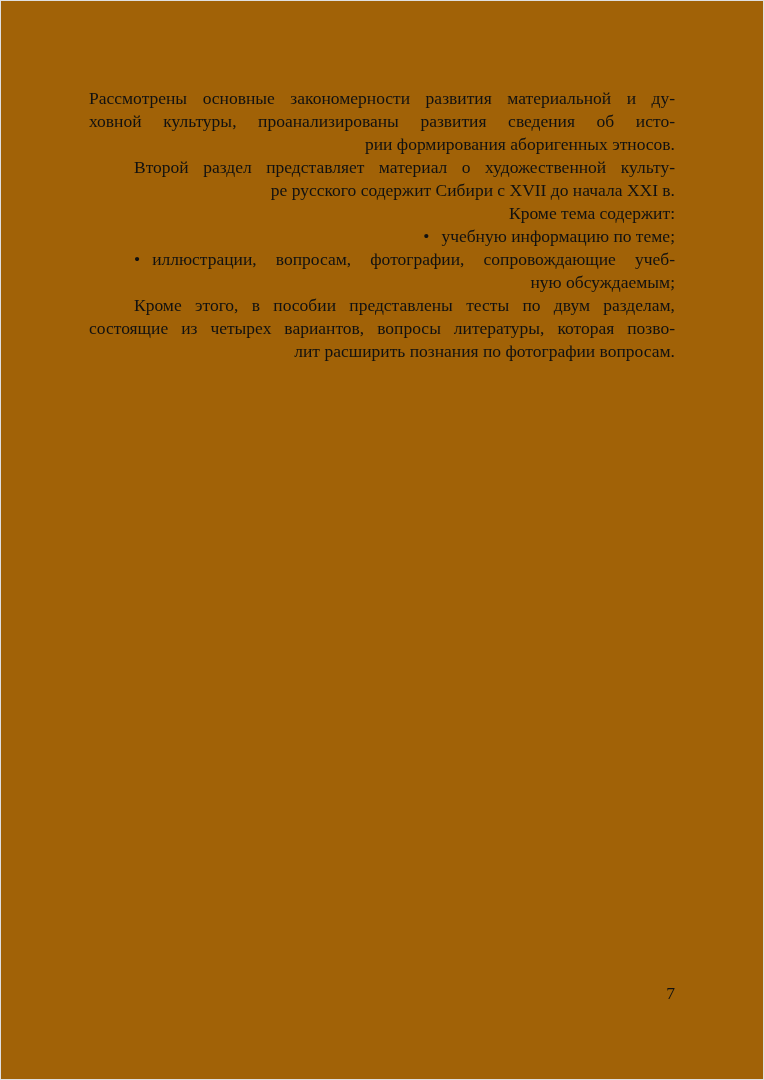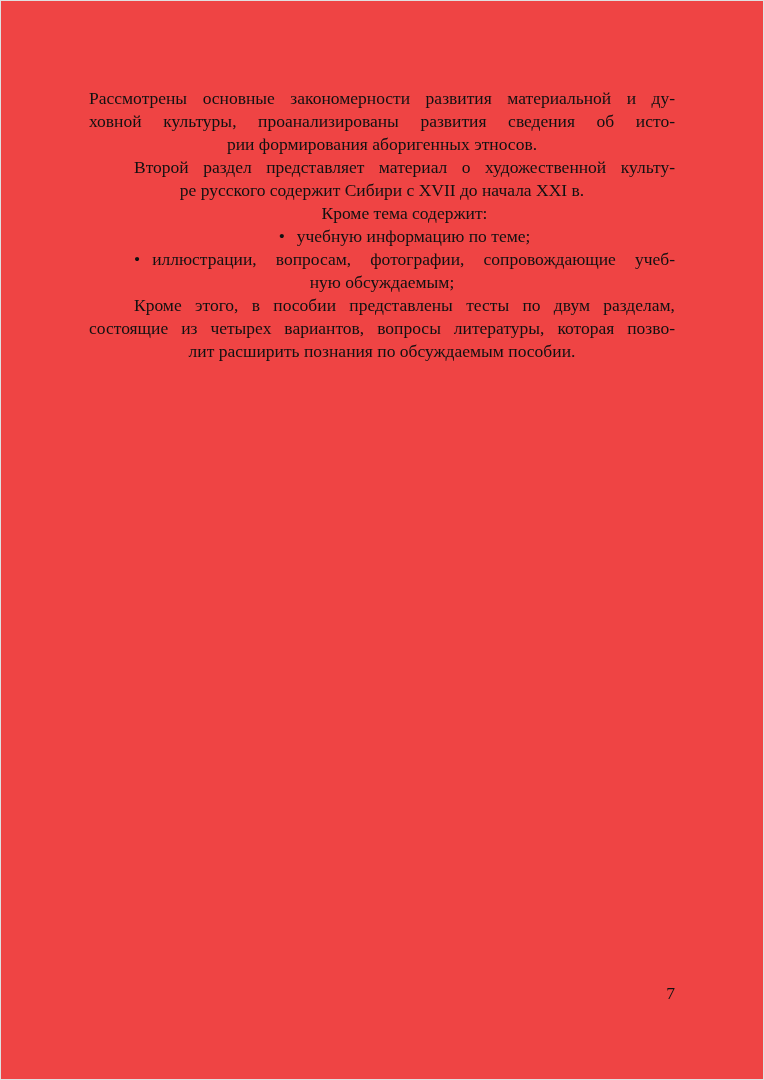--- a/index.html
+++ b/index.html
@@ -4,38 +4,38 @@
 <style>
   html, body {
     margin: 0;
     padding: 0;
     background: #ffffff;
   }
   .page {
     position: relative;
     width: 764px;
     height: 1080px;
-    background: #ef4444;
+    background: #a16207;
     box-sizing: border-box;
     border: 1px solid #e0e0e0;
     font-family: "Liberation Serif", "DejaVu Serif", serif;
     color: #111111;
     overflow: hidden;
   }
   .text-block {
     position: absolute;
     top: 86px;
     left: 88px;
     right: 88px;
     font-size: 17.5px;
     line-height: 23px;
   }
   .line {
     min-height: 23px;
-    text-align: center;
+    text-align: right;
   }
   
   .line.fill {
     text-align: justify;
     text-align-last: justify;
   }
   .line.indent {
     padding-left: 45px;
     font-family: Liberation Serif, serif;
   }
@@ -89,20 +89,20 @@
         </div>
         <div class="line">ную обсуждаемым;</div>
       </div>
 
 
     </div>
 
     <div>
       <div class="line fill indent">Кроме этого, в пособии представлены тесты по двум разделам,</div>
       <div class="line fill">состоящие из четырех вариантов, вопросы литературы, которая позво-</div>
-      <div class="line">лит расширить познания по обсуждаемым пособии.</div>
+      <div class="line">лит расширить познания по фотографии вопросам.</div>
     </div>
 
   </div>
 
   <div class="footer-page-number">7</div>
 
 </div>
 
 </body></html>

